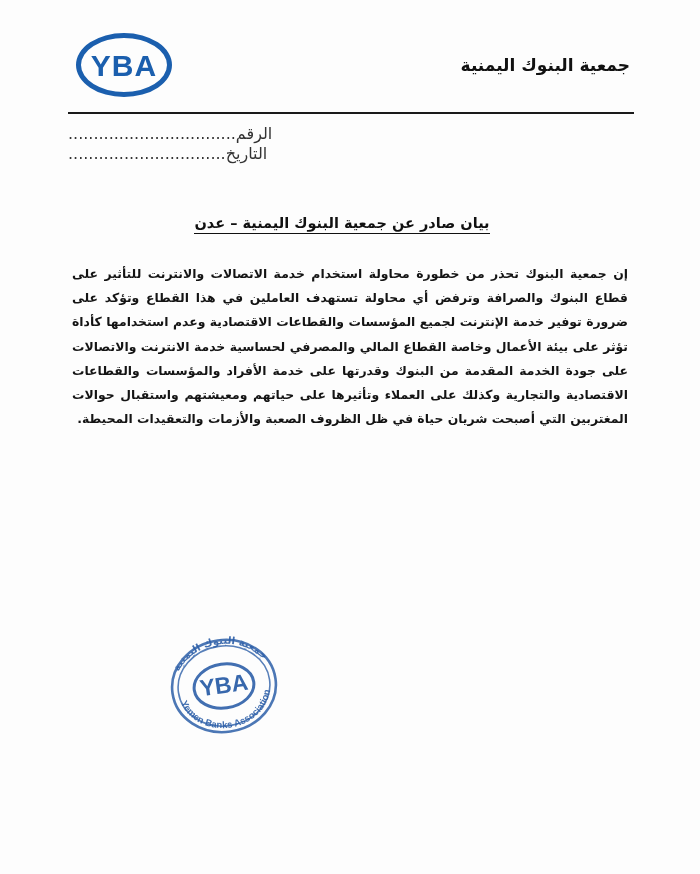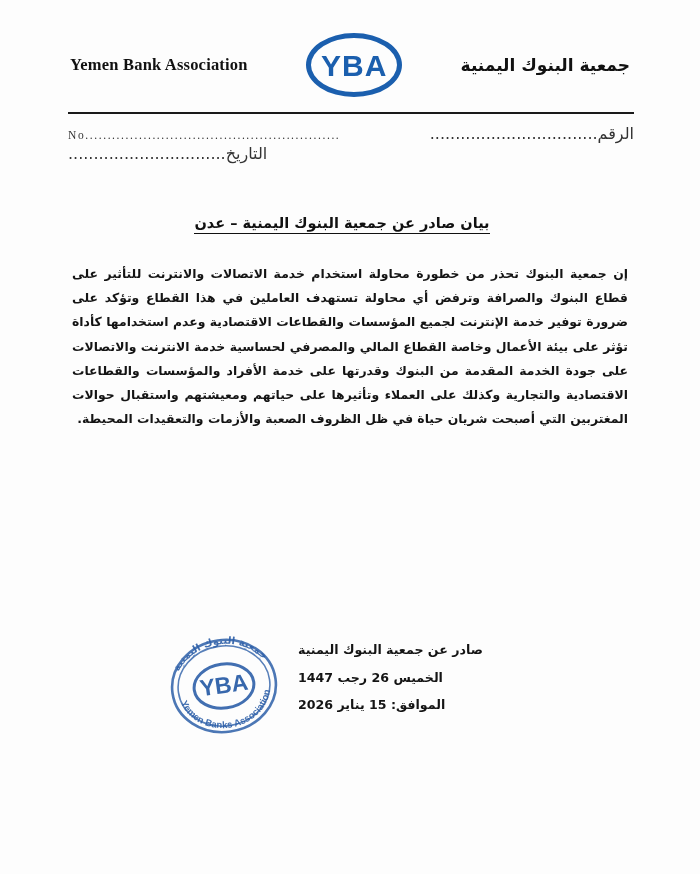--- a/index.html
+++ b/index.html
@@ -200,55 +200,48 @@
     width: 700px;
     height: 74px;
   }
 </style>
 </head>
 <body>
 
 <div class="page">
 
   <div class="letterhead">
-    <div class="lh-latin">Yemen Bank Association</div>
 
     <div class="logo-wrap">
       <div class="logo-ellipse"></div>
       <div class="logo-text">YBA</div>
     </div>
 
     <div class="lh-arabic">جمعية البنوك اليمنية</div>
   </div>
 
   <div class="rule"></div>
 
   <div class="fields">
     <div class="field-row r1">
-      <span class="fld-left dots-l">No.........................................................</span>
       <span class="fld-right dots-r">الرقم.................................</span>
     </div>
     <div class="field-row r2">
       <span class="fld-right dots-r">التاريخ...............................</span>
     </div>
   </div>
 
   <div class="doc-title">
     <span>بيان صادر عن جمعية البنوك اليمنية – عدن</span>
   </div>
 
   <div class="body-text">
     <p>إن جمعية البنوك تحذر من خطورة محاولة استخدام خدمة الاتصالات والانترنت للتأثير على قطاع البنوك والصرافة وترفض أي محاولة تستهدف العاملين في هذا القطاع وتؤكد على ضرورة توفير خدمة الإنترنت لجميع المؤسسات والقطاعات الاقتصادية وعدم استخدامها كأداة تؤثر على بيئة الأعمال وخاصة القطاع المالي والمصرفي لحساسية خدمة الانترنت والاتصالات على جودة الخدمة المقدمة من البنوك وقدرتها على خدمة الأفراد والمؤسسات والقطاعات الاقتصادية والتجارية وكذلك على العملاء وتأثيرها على حياتهم ومعيشتهم واستقبال حوالات المغتربين التي أصبحت شريان حياة في ظل الظروف الصعبة والأزمات والتعقيدات المحيطة.</p>
   </div>
 
-  <div class="sign-block">
-    <div>صادر عن جمعية البنوك اليمنية</div>
-    <div>الخميس 26 رجب 1447</div>
-    <div>الموافق: 15 يناير 2026</div>
-  </div>
 
   <div class="stamp">
     <svg width="132" height="112" viewBox="0 0 132 112" xmlns="http://www.w3.org/2000/svg">
       <defs>
         <path id="arcTop" d="M 16,58 A 50,44 0 0 1 116,58" fill="none"></path>
         <path id="arcBottom" d="M 20,58 A 46,40 0 0 0 112,58" fill="none"></path>
       </defs>
       <ellipse cx="66" cy="56" rx="52" ry="46" fill="none" stroke="#2d5fa8" stroke-width="2.6" opacity="0.85"></ellipse>
       <ellipse cx="66" cy="56" rx="46" ry="40" fill="none" stroke="#2d5fa8" stroke-width="1.6" opacity="0.8"></ellipse>
       <ellipse cx="66" cy="56" rx="30" ry="22" fill="none" stroke="#2d5fa8" stroke-width="3" opacity="0.9"></ellipse>

